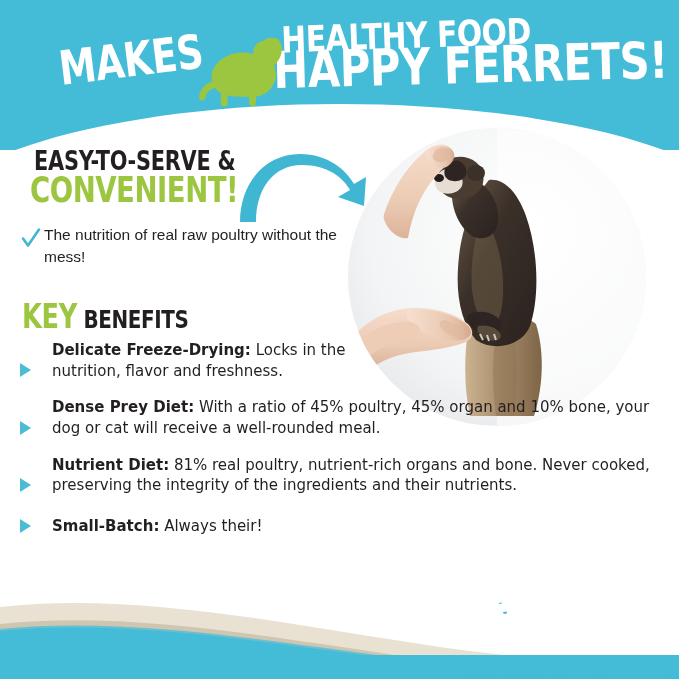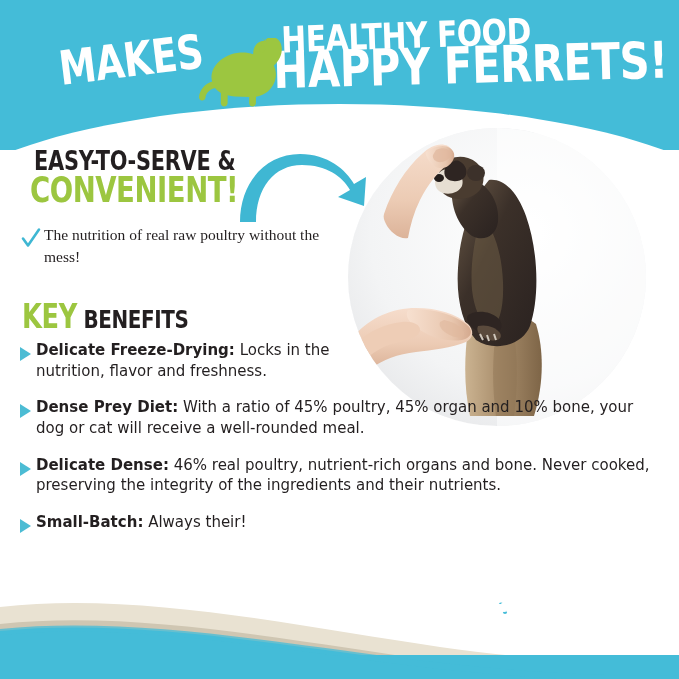--- a/index.html
+++ b/index.html
@@ -121,21 +121,21 @@
     width:330px;
     display:flex;
     align-items:flex-start;
   }
   .check-icon {
     width:22px; height:24px;
     flex:0 0 22px;
     margin-top:2px;
   }
   .check-text {
-    font-family:Liberation Serif, serif;
+    font-family:Liberation Sans, sans-serif;
     font-size:15.5px;
     line-height:1.42;
     color:#231f20;
     padding-left:2px;
     max-width:300px;
   }
 
   .key-heading {
     position:absolute;
     left:22px; top:157px;
@@ -150,22 +150,23 @@
   .key-heading .bw { color:#231f20; font-size:21px; }
 
   .bullets {
     position:absolute;
     left:14px; top:200px;
     width:652px;
   }
   .bullet {
     position:relative;
     display:flex;
-    align-items:flex-start;
+    align-items:flex-end;
     margin-bottom:16px;
+    gap:16px;
   }
   .bullet-arrow {
     flex:0 0 22px;
     width:22px; height:22px;
     margin-top:3px;
   }
   .bullet-body {
     font-family:"DejaVu Sans", sans-serif;
     font-size:15px;
     line-height:1.38;
@@ -315,22 +316,22 @@
           <b>Dense Prey Diet</b><b>:</b>
           <span>With a ratio of 45% poultry, 45% organ and 10% bone, your dog or cat will receive a well-rounded meal.</span>
         </div>
       </div>
 
       <div class="bullet b3">
         <svg class="bullet-arrow" viewBox="0 0 22 22">
           <polygon points="6,4 17,11 6,18" fill="#4cbcd4"></polygon>
         </svg>
         <div class="bullet-body">
-          <b>Delicate Dense</b><b>:</b>
-          <span>46% real poultry, nutrient-rich organs and bone. Never cooked, preserving the integrity of the ingredients and their nutrients.</span>
+          <b>Nutrient Diet</b><b>:</b>
+          <span>81% real poultry, nutrient-rich organs and bone. Never cooked, preserving the integrity of the ingredients and their nutrients.</span>
         </div>
       </div>
 
       <div class="bullet b4">
         <svg class="bullet-arrow" viewBox="0 0 22 22">
           <polygon points="6,4 17,11 6,18" fill="#4cbcd4"></polygon>
         </svg>
         <div class="bullet-body">
           <b>Small-Batch</b><b>:</b>
           <span>Always their!</span>

